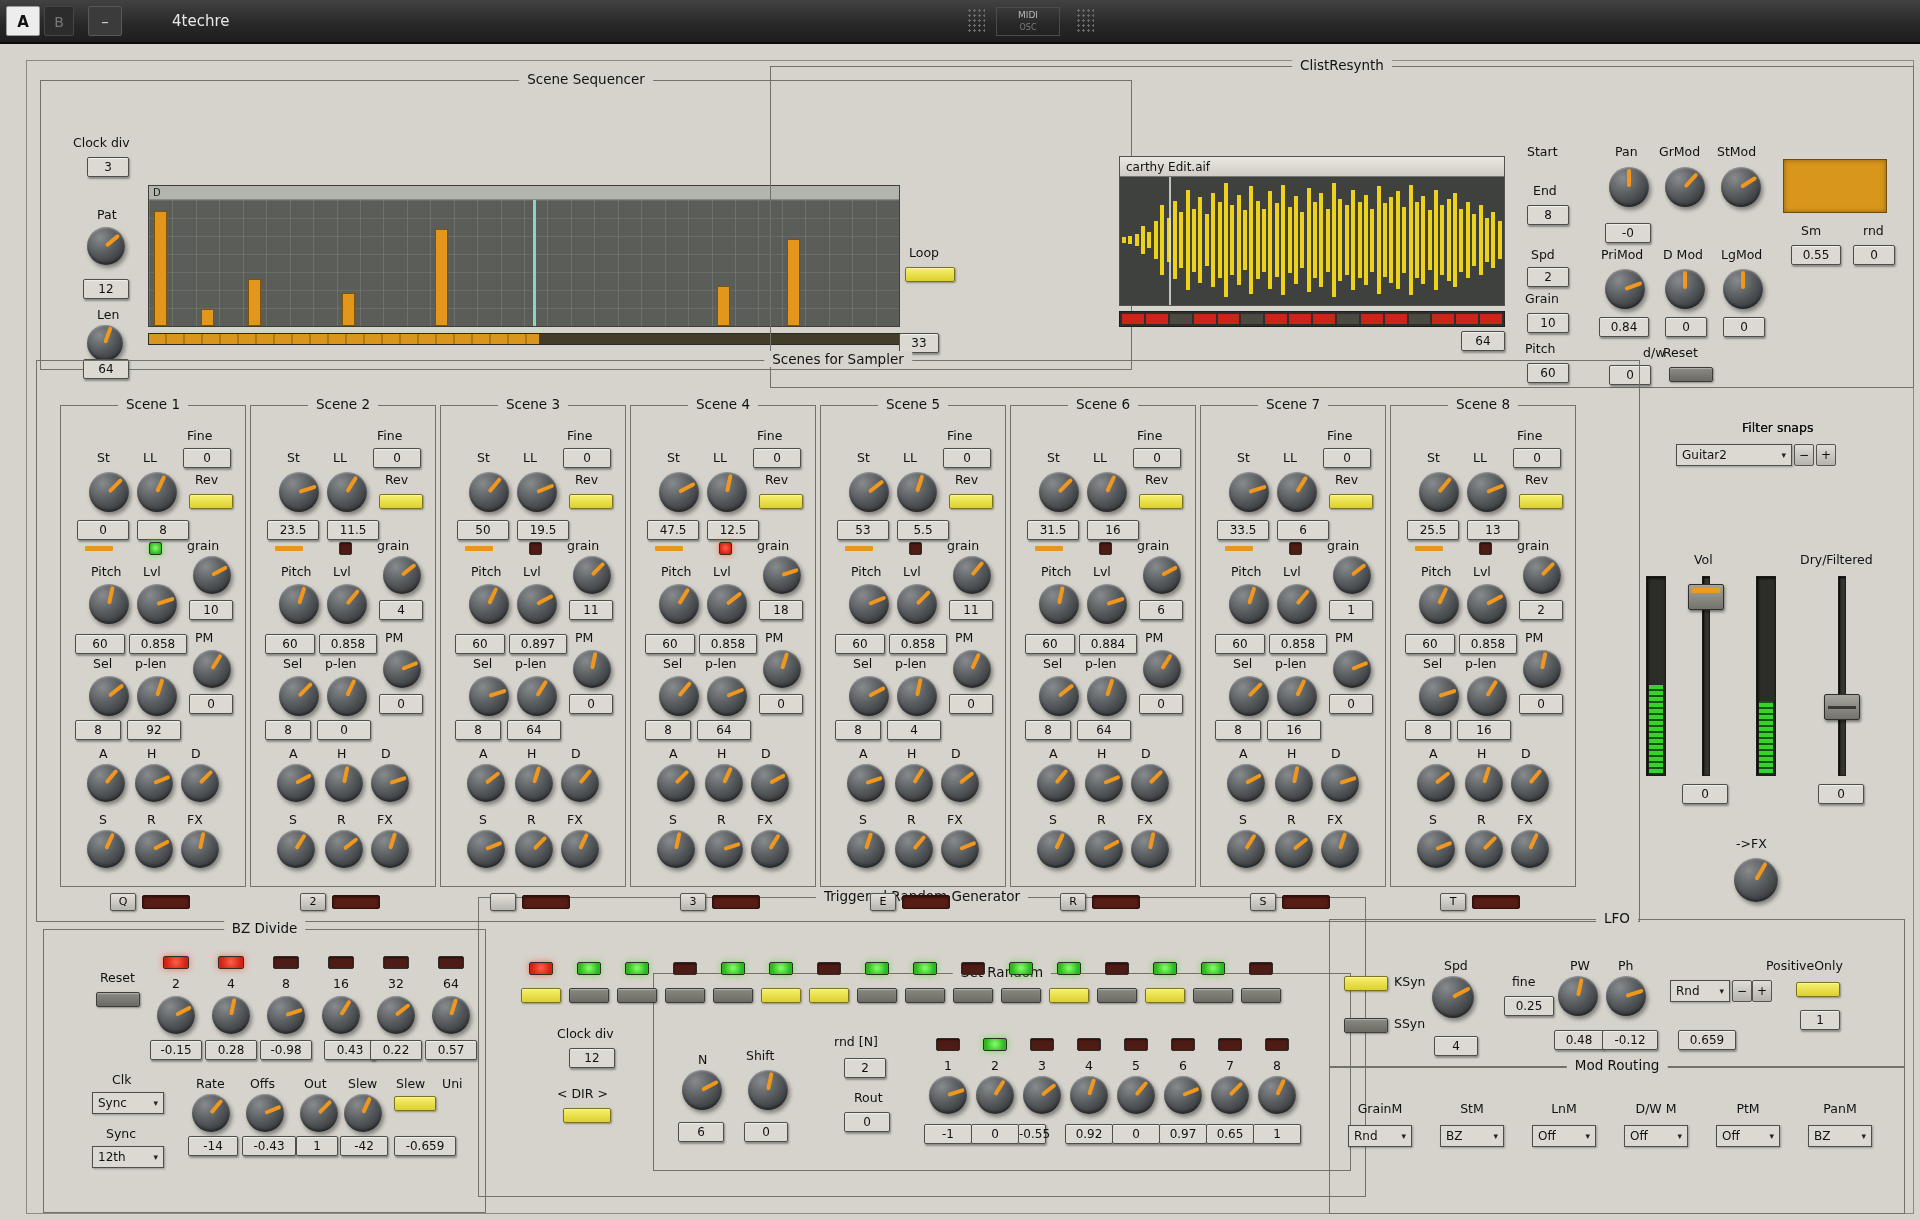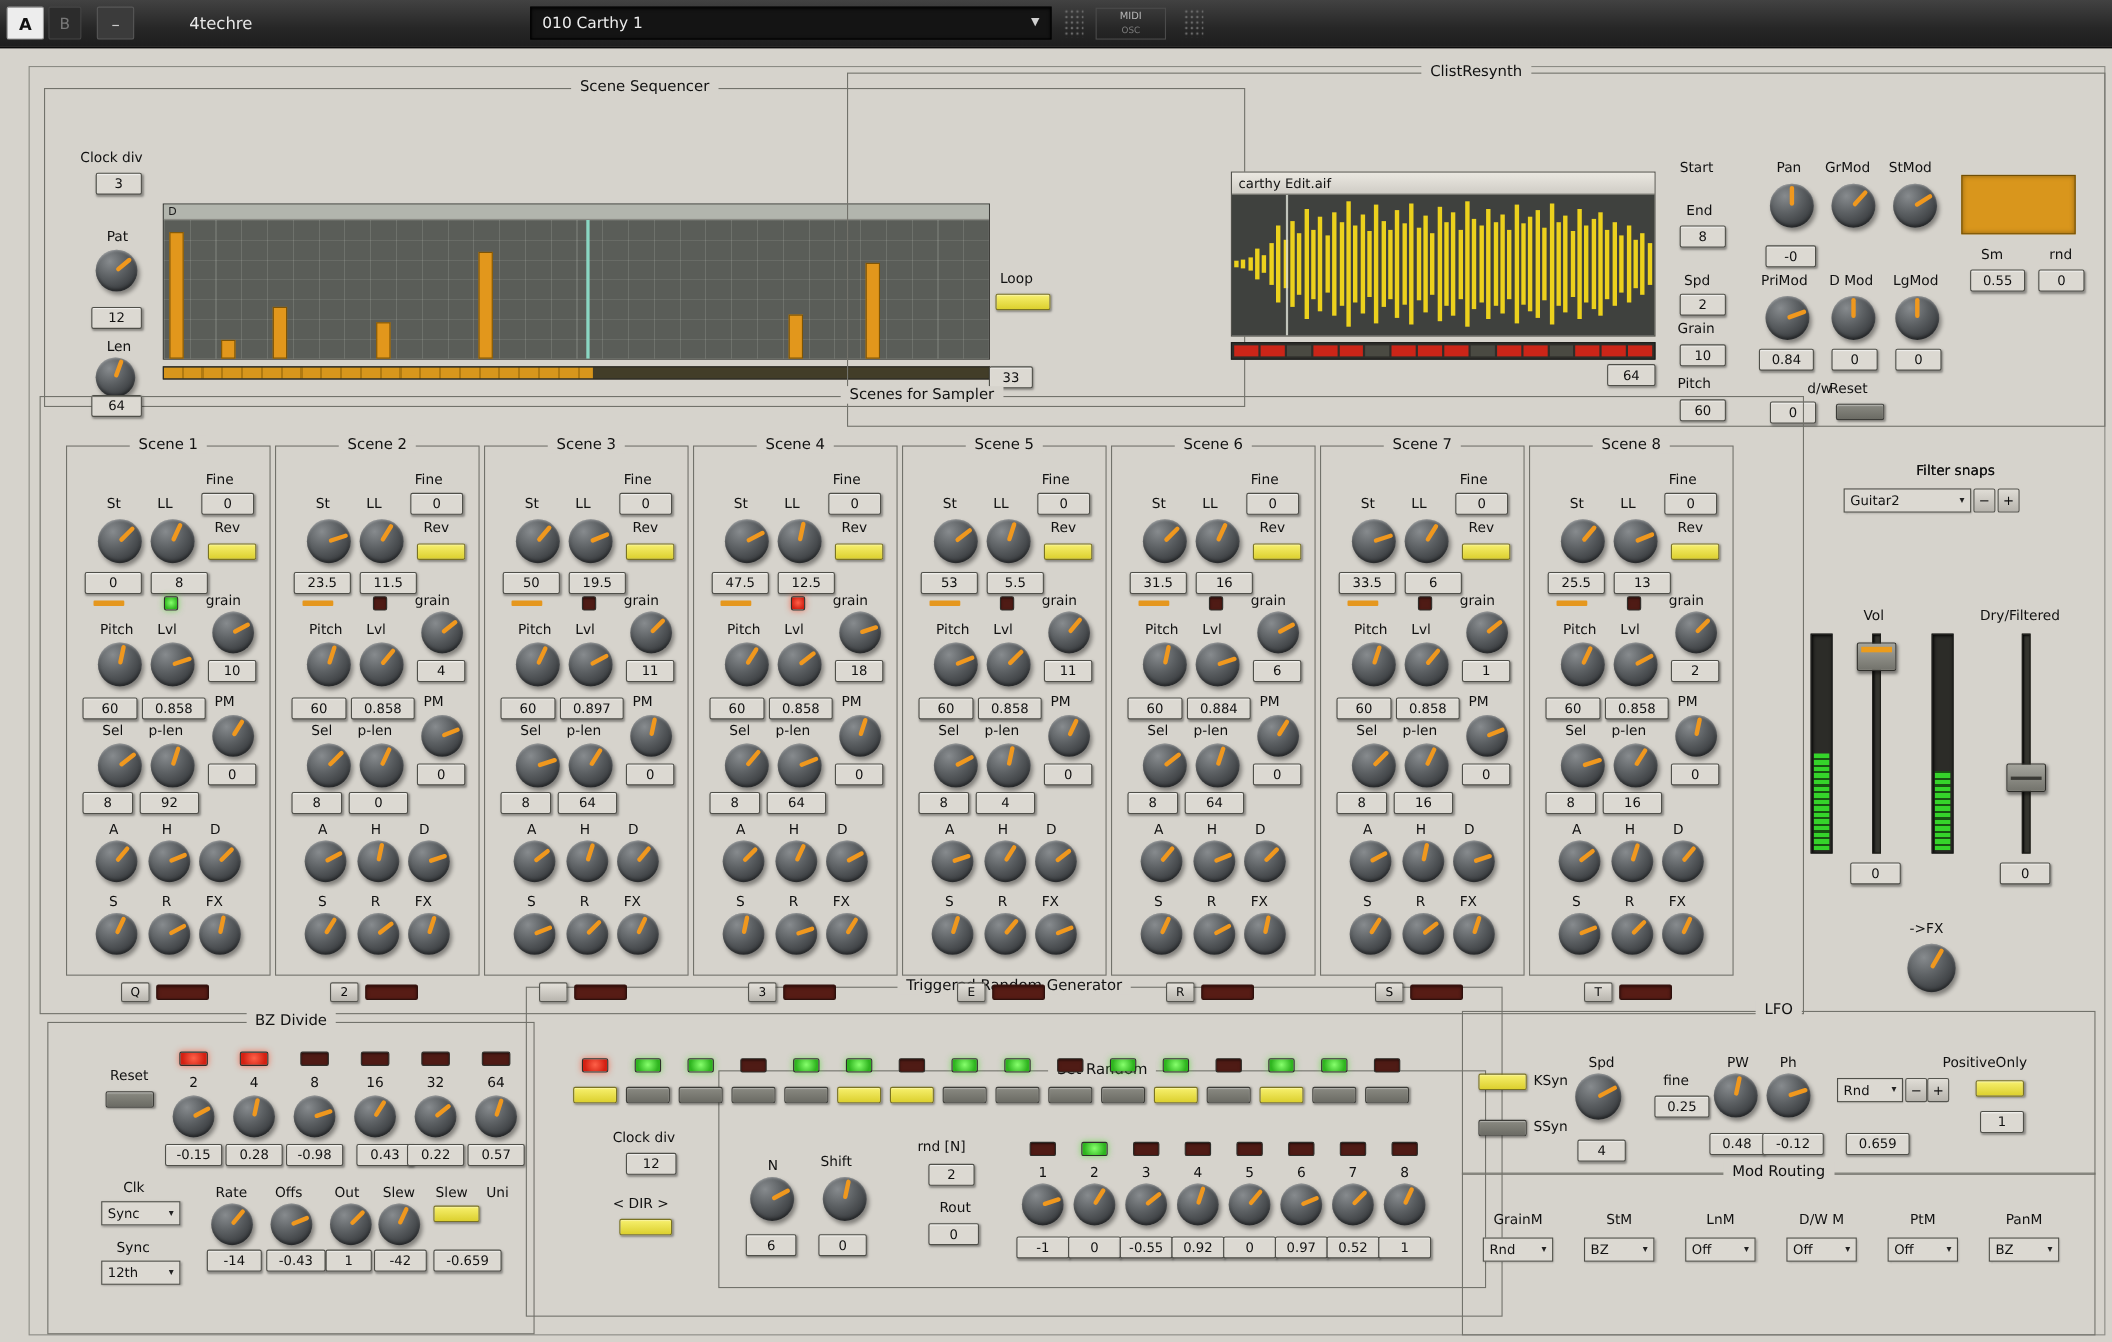--- a/index.html
+++ b/index.html
@@ -66,24 +66,20 @@
 </head>
 <body>
 
 <div id="stage">
 
   <div class="header">
     <div class="hbtn a">A</div>
     <div class="hbtn b">B</div>
     <div class="hbtn minus">–</div>
     <div class="htitle">4techre</div>
-    <div class="preset">
-      <span>010  Carthy 1</span>
-      <span class="parr">▼</span>
-    </div>
     <div class="grip g1"></div>
     <div class="midibox">
       <div>MIDI</div>
       <div class="dim">OSC</div>
     </div>
     <div class="grip g2"></div>
   </div>
 
   <div class="outer" style="left:26px;top:60px;width:1886px;height:1152px"></div>
 
@@ -374,21 +370,21 @@
         <div class="clbl" style="left: 326px; top: 84px; width: 30px;">2</div>
         <div class="knob" style="left: 322px; top: 102px; width: 38px; height: 38px; --a: 212deg;">
           <i></i>
         </div>
         <div class="valbox" style="left: 317px; top: 150px; width: 48px;">0</div>
         <div class="led" style="left: 376px; top: 64px; width: 24px; height: 13px;"></div>
         <div class="clbl" style="left: 373px; top: 84px; width: 30px;">3</div>
         <div class="knob" style="left: 369px; top: 102px; width: 38px; height: 38px; --a: 232deg;">
           <i></i>
         </div>
-        <div class="valbox" style="left: 364px; top: 150px; width: 48px;">-0.55</div>
+        <div class="valbox" style="left: 364px; top: 150px; width: 28px;">-0.55</div>
         <div class="led" style="left: 423px; top: 64px; width: 24px; height: 13px;"></div>
         <div class="clbl" style="left: 420px; top: 84px; width: 30px;">4</div>
         <div class="knob" style="left: 416px; top: 102px; width: 38px; height: 38px; --a: 198deg;">
           <i></i>
         </div>
         <div class="valbox" style="left: 411px; top: 150px; width: 48px;">0.92</div>
         <div class="led" style="left: 470px; top: 64px; width: 24px; height: 13px;"></div>
         <div class="clbl" style="left: 467px; top: 84px; width: 30px;">5</div>
         <div class="knob" style="left: 463px; top: 102px; width: 38px; height: 38px; --a: 220deg;">
           <i></i>
@@ -398,21 +394,21 @@
         <div class="clbl" style="left: 514px; top: 84px; width: 30px;">6</div>
         <div class="knob" style="left: 510px; top: 102px; width: 38px; height: 38px; --a: 248deg;">
           <i></i>
         </div>
         <div class="valbox" style="left: 505px; top: 150px; width: 48px;">0.97</div>
         <div class="led" style="left: 564px; top: 64px; width: 24px; height: 13px;"></div>
         <div class="clbl" style="left: 561px; top: 84px; width: 30px;">7</div>
         <div class="knob" style="left: 557px; top: 102px; width: 38px; height: 38px; --a: 225deg;">
           <i></i>
         </div>
-        <div class="valbox" style="left: 552px; top: 150px; width: 48px;">0.52</div>
+        <div class="valbox" style="left: 552px; top: 150px; width: 48px;">0.65</div>
         <div class="led" style="left: 611px; top: 64px; width: 24px; height: 13px;"></div>
         <div class="clbl" style="left: 608px; top: 84px; width: 30px;">8</div>
         <div class="knob" style="left: 604px; top: 102px; width: 38px; height: 38px; --a: 205deg;">
           <i></i>
         </div>
         <div class="valbox" style="left: 599px; top: 150px; width: 48px;">1</div>
       </div>
   <div class="led red" style="left: 50px; top: 64px; width: 24px; height: 13px;"></div>
       <div class="tbtn on" style="left: 42px; top: 90px; width: 40px;"></div>
       <div class="led green" style="left: 98px; top: 64px; width: 24px; height: 13px;"></div>

